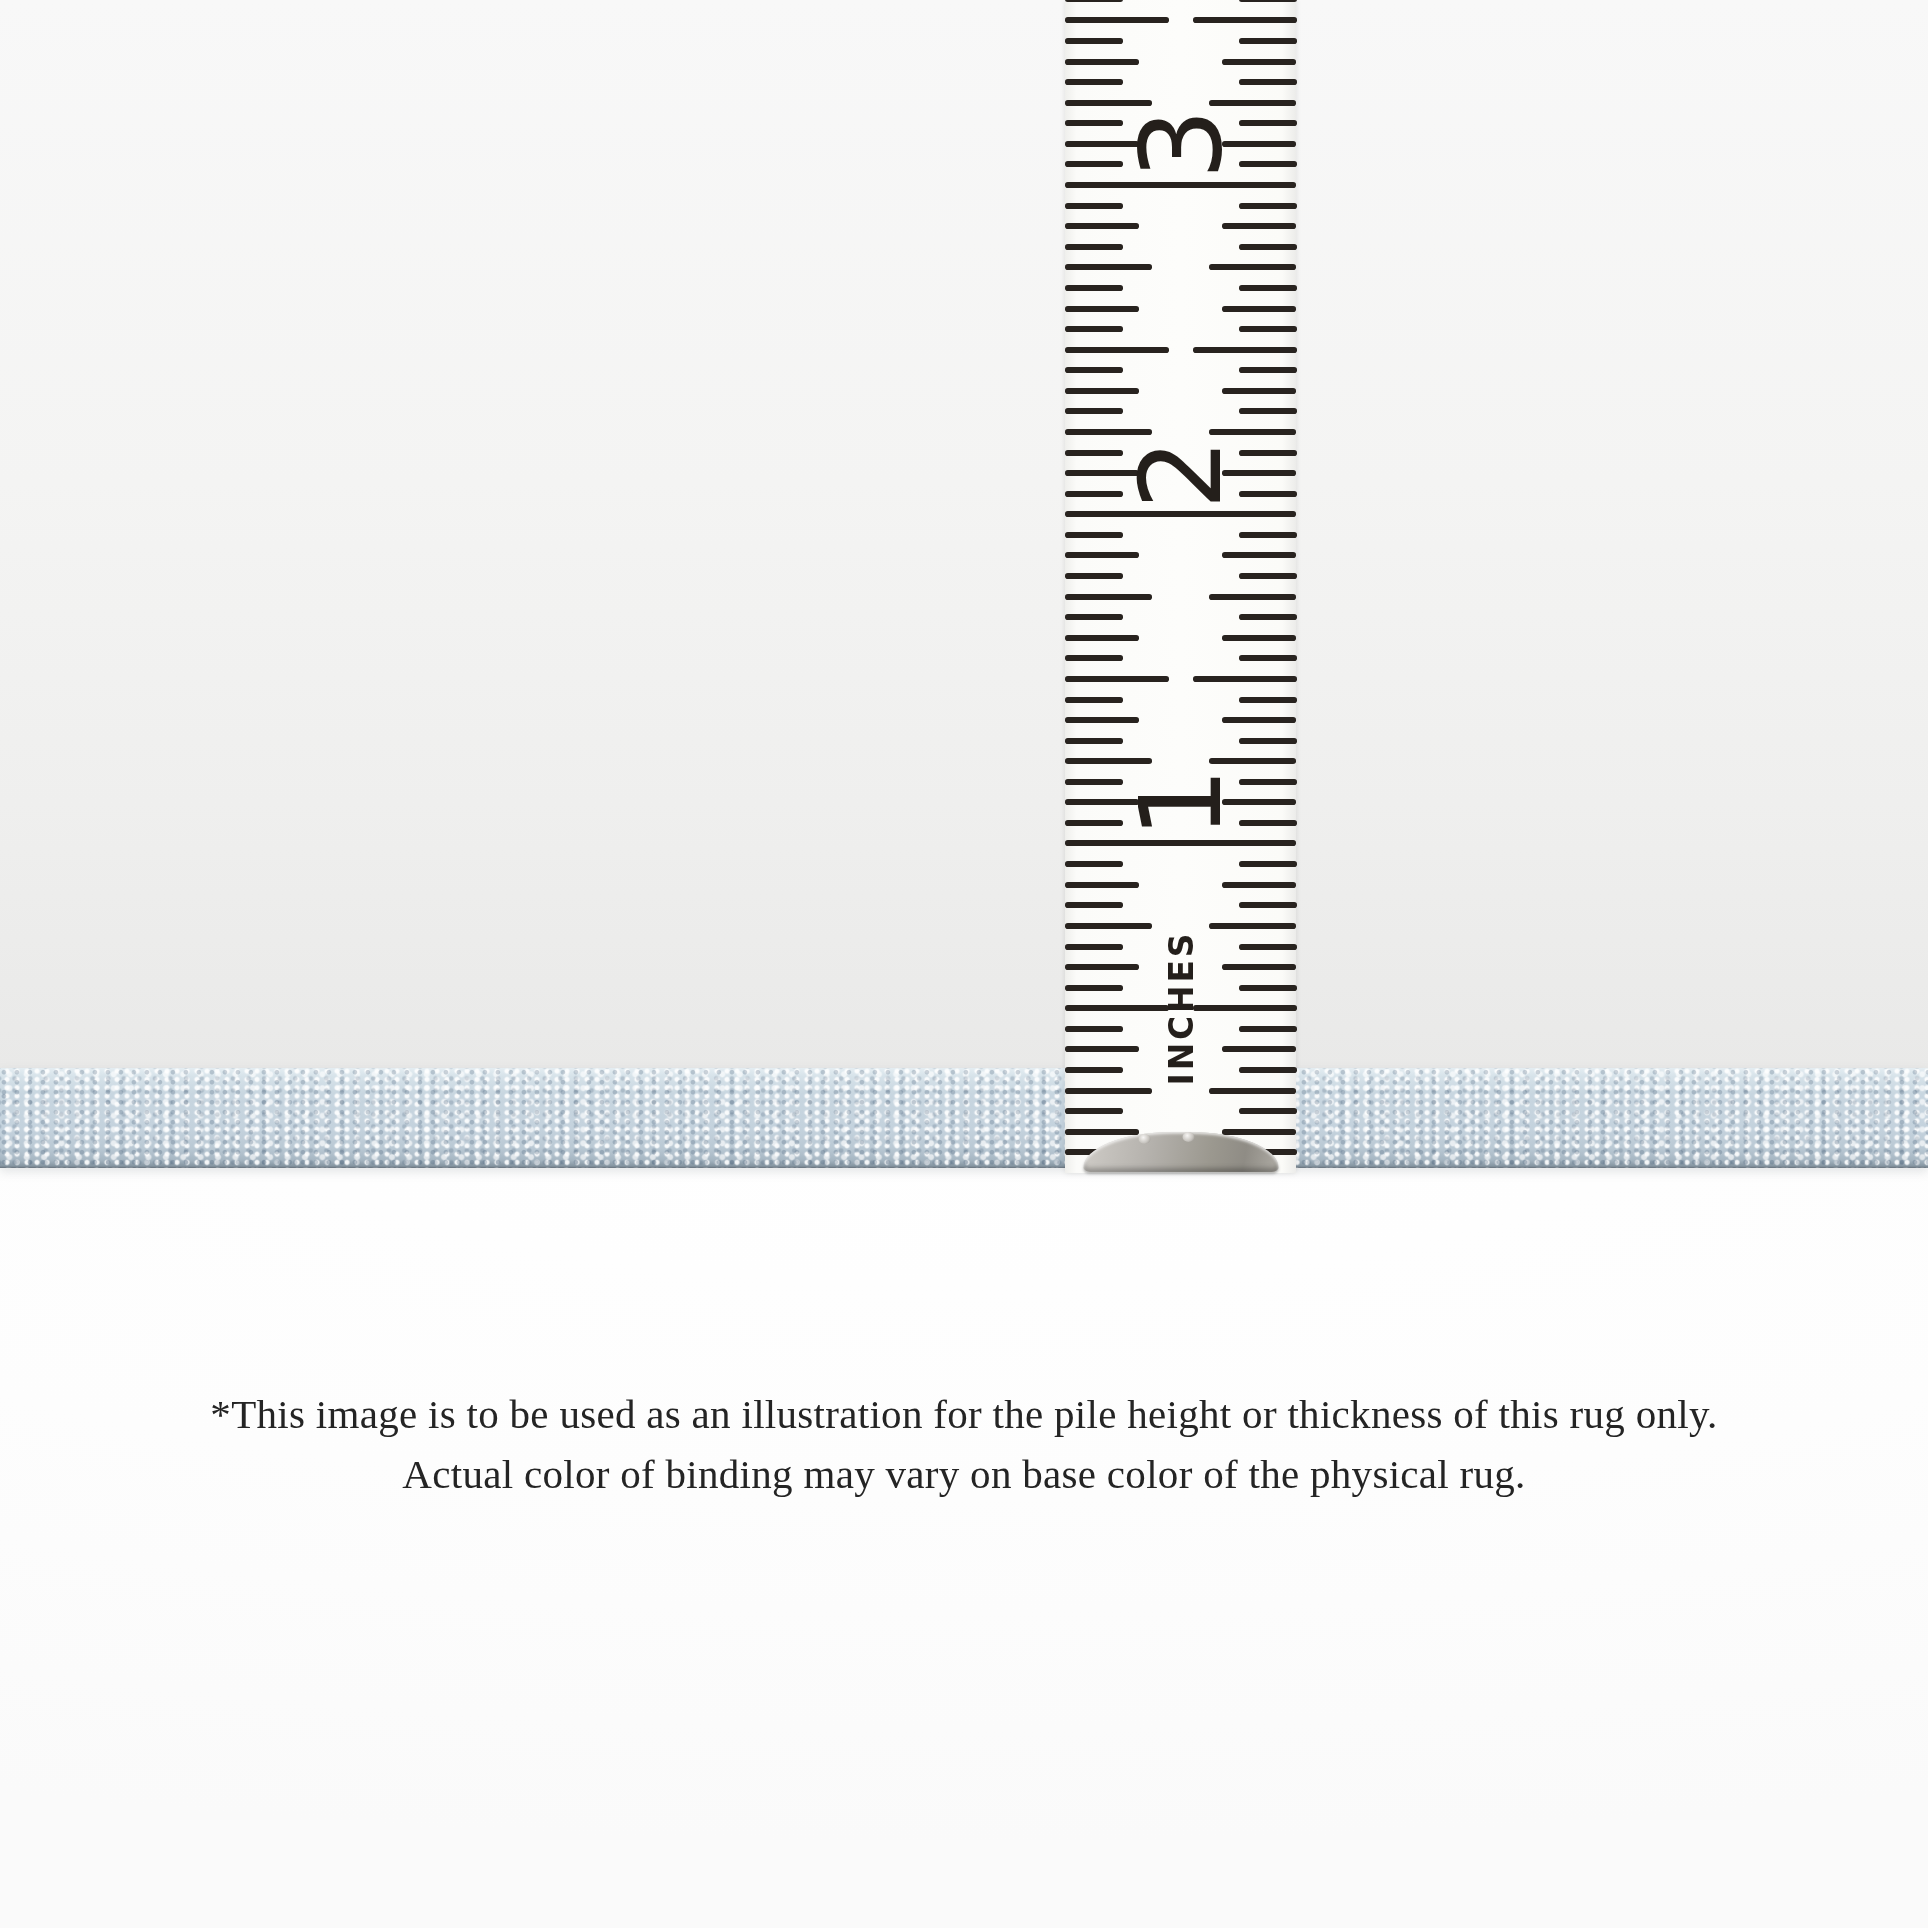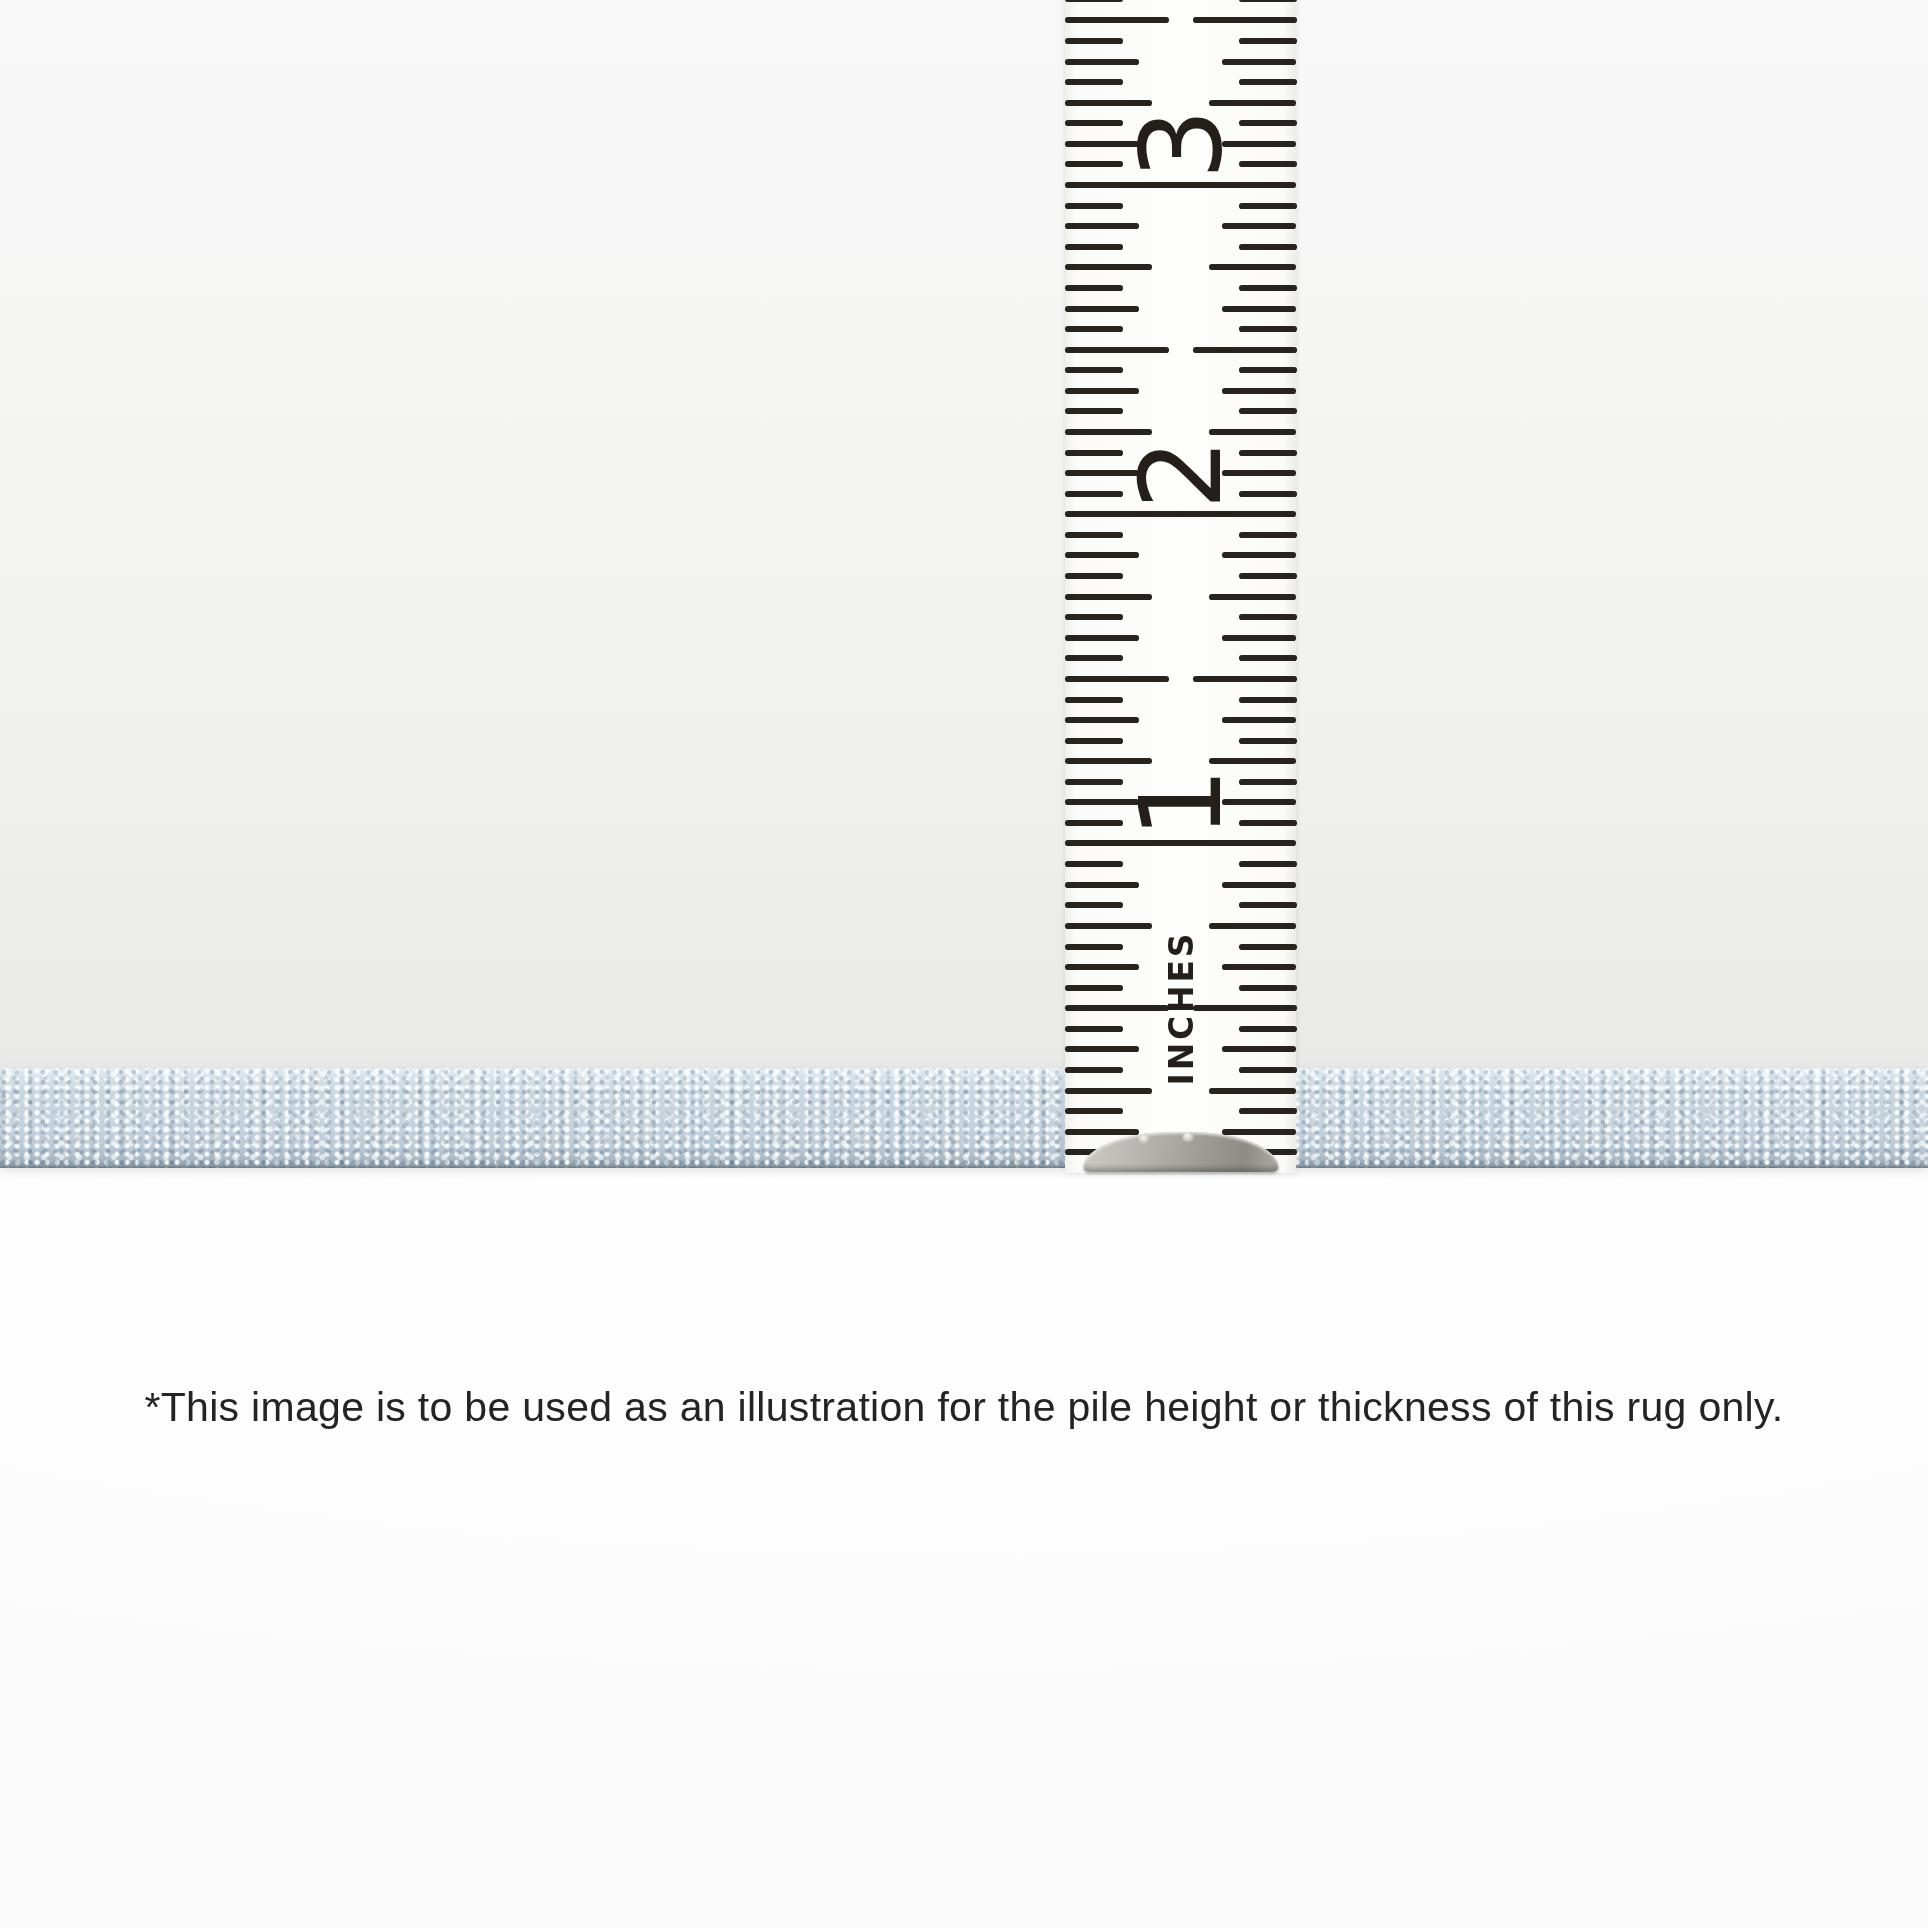--- a/index.html
+++ b/index.html
@@ -67,21 +67,21 @@
   .rivet.r1{left:55px;top:1.8px;}
   .rivet.r2{left:99px;top:0px;}
 
   
   .caption{
     position:absolute;left:0;top:1381px;width:1928px;
     text-align:center;color:#242424;
     font-size:41px;line-height:53px;font-weight:400;
     letter-spacing:0.3px;
   }
-  .caption p{margin:0;}
+  .caption p{margin:7px;font-family:Liberation Serif, serif;}
 </style>
 </head>
 <body>
 
 <div class="scene">
 
   <div class="wall"></div>
   <div class="floor"></div>
 
   <div class="rug"></div>
@@ -207,16 +207,17 @@
       </div>
     <div class="unit-label">INCHES</div>
     <div class="end-cap">
       <div class="rivet r1"></div>
       <div class="rivet r2"></div>
     </div>
   </div>
 
   <div class="caption">
     <p>*This image is to be used as an illustration for the pile height or thickness of this rug only.</p>
+    <p>Actual color of binding may vary on base color of the physical rug.</p>
   </div>
 
 </div>
 
 
 </body></html>

